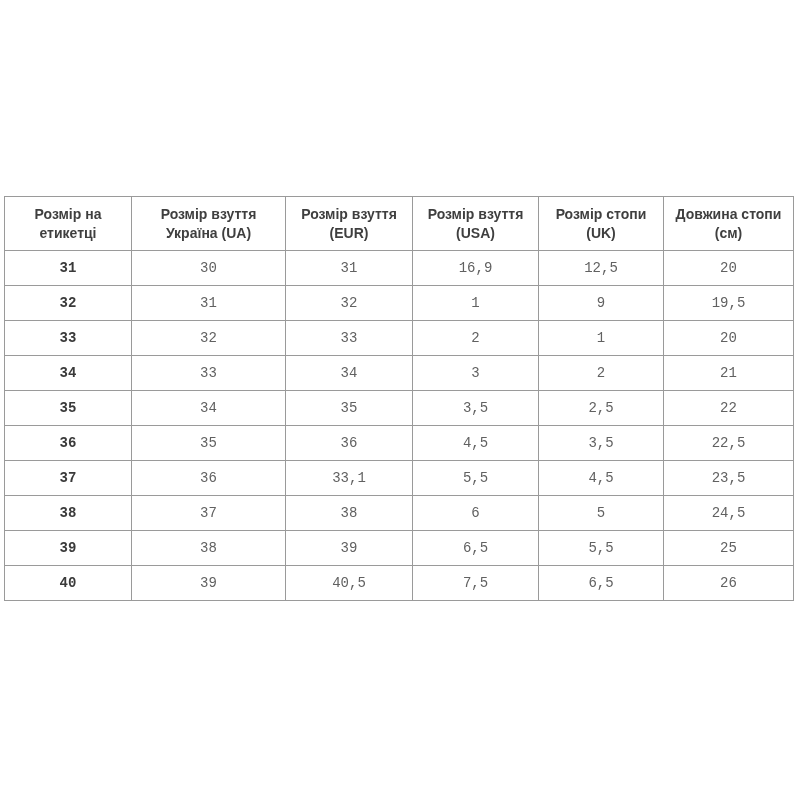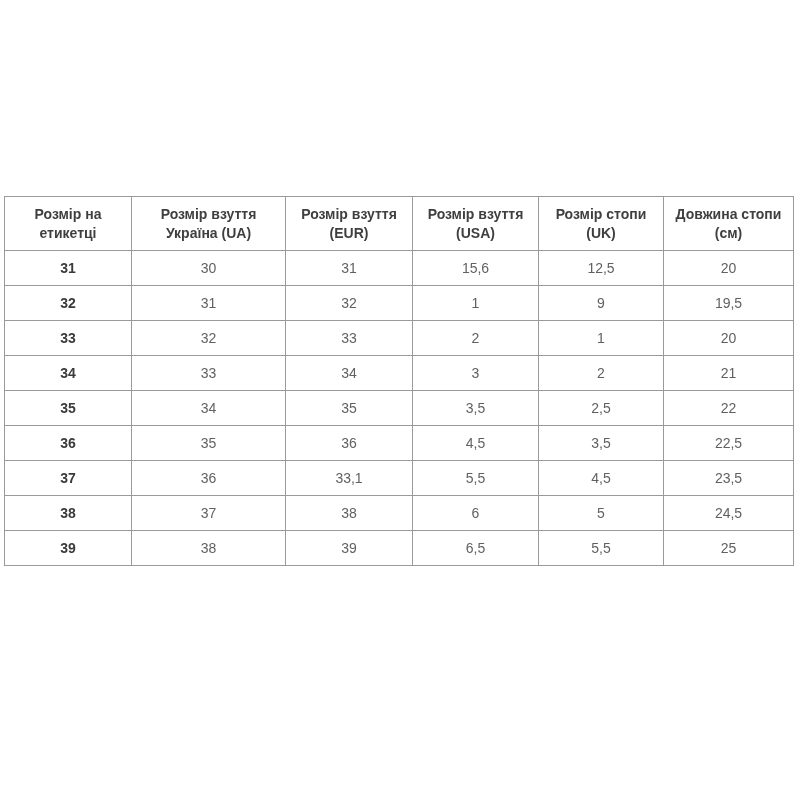--- a/index.html
+++ b/index.html
@@ -36,20 +36,21 @@
     font-size: 14px;
     font-weight: bold;
     color: #3f3f3f;
     line-height: 19px;
   }
   .size-table td {
     font-size: 14px;
     font-weight: normal;
     color: #616161;
     line-height: 17px;
+    font-family: Liberation Mono, monospace;
   }
   .size-table td.row-label {
     font-weight: bold;
     color: #3a3a3a;
   }
 </style>
 </head>
 <body>
 
 <div class="page">
@@ -70,21 +71,21 @@
         <th>Розмір взуття (USA)</th>
         <th>Розмір стопи (UK)</th>
         <th>Довжина стопи (см)</th>
       </tr>
     </thead>
     <tbody>
       <tr>
         <td class="row-label">31</td>
         <td>30</td>
         <td>31</td>
-        <td>15,6</td>
+        <td>16,9</td>
         <td>12,5</td>
         <td>20</td>
       </tr>
       <tr>
         <td class="row-label">32</td>
         <td>31</td>
         <td>32</td>
         <td>1</td>
         <td>9</td>
         <td>19,5</td>
@@ -138,15 +139,23 @@
         <td>24,5</td>
       </tr>
       <tr>
         <td class="row-label">39</td>
         <td>38</td>
         <td>39</td>
         <td>6,5</td>
         <td>5,5</td>
         <td>25</td>
       </tr>
+      <tr>
+        <td class="row-label">40</td>
+        <td>39</td>
+        <td>40,5</td>
+        <td>7,5</td>
+        <td>6,5</td>
+        <td>26</td>
+      </tr>
     </tbody>
   </table>
 </div>
 
 </body></html>

